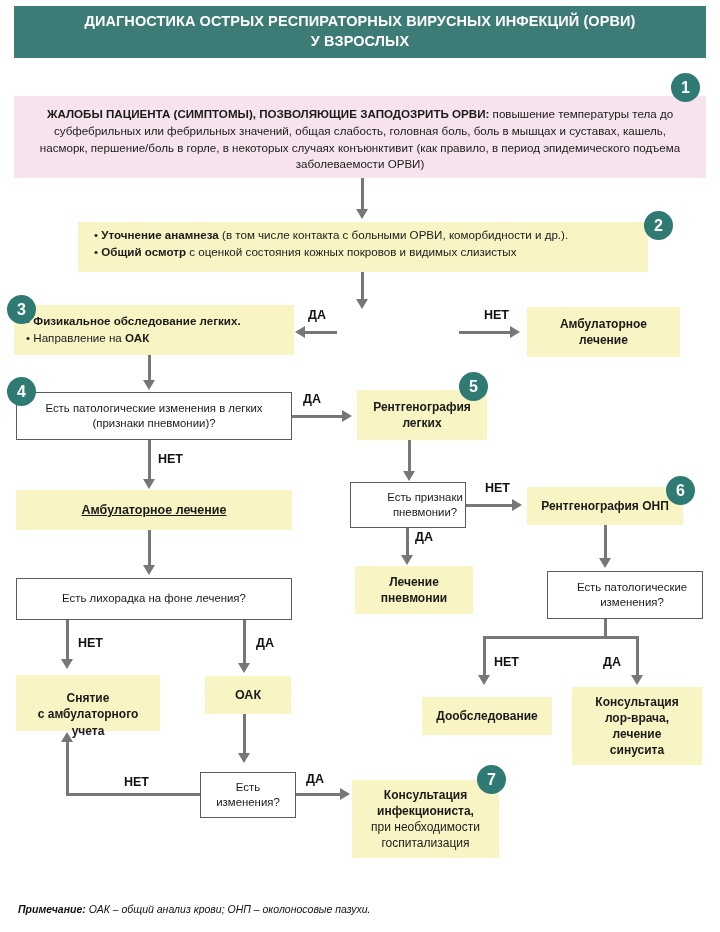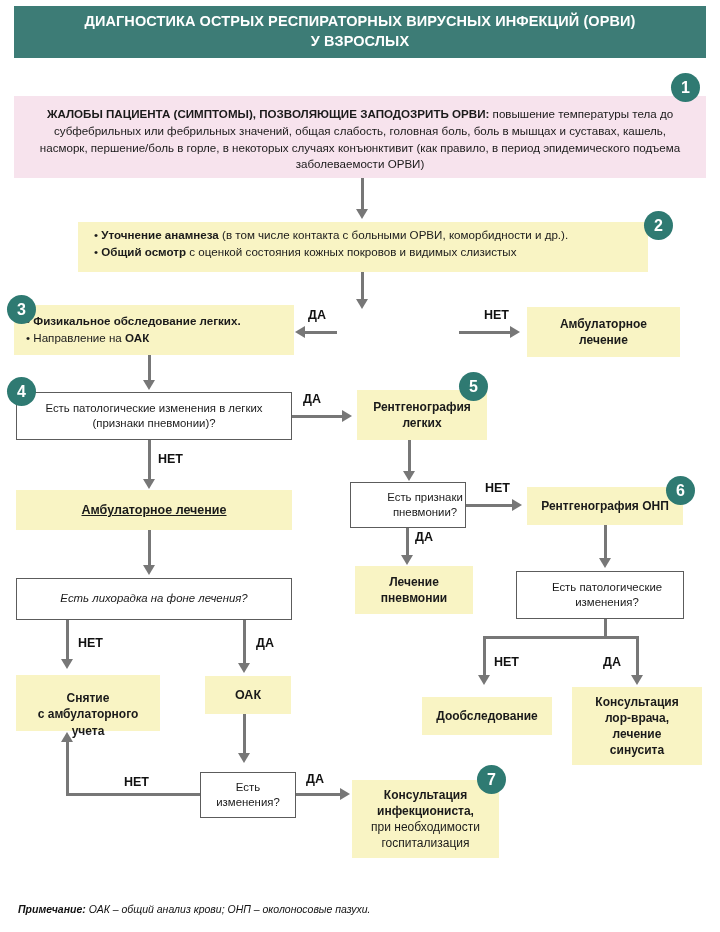--- a/index.html
+++ b/index.html
@@ -196,21 +196,21 @@
   <div class="ln v" style="left:604px;top:525px;height:36px;"></div>
   <div class="arrow ar-down" style="left:599px;top:558px;"></div>
 
   <div class="node yellow" style="left:355px;top:566px;width:118px;height:48px;">
     <div class="b node-txt" style="font-size:12px;">
       <span>Лечение</span><br>
       <span>пневмонии</span>
     </div>
   </div>
 
-  <div class="node white" style="left:516px;top:571px;width:168px;height:48px;padding-left:14px;">
+  <div class="node white" style="left:547px;top:571px;width:156px;height:48px;padding-left:14px;">
     <div class="node-txt" style="font-size:11.4px;">
       <span>Есть патологические</span><br>
       <span>изменения?</span>
     </div>
   </div>
 
   <div class="ln v" style="left:604px;top:619px;height:18px;"></div>
   <div class="ln h" style="left:483px;top:636px;width:156px;"></div>
   <div class="ln v" style="left:483px;top:636px;height:42px;"></div>
   <div class="arrow ar-down" style="left:478px;top:675px;"></div>
@@ -233,21 +233,21 @@
   </div>
 
   <div class="node yellow" style="left:16px;top:490px;width:276px;height:40px;">
     <span class="b node-txt" style="font-size:12.5px;text-decoration:underline;">Амбулаторное лечение</span>
   </div>
 
   <div class="ln v" style="left:148px;top:530px;height:38px;"></div>
   <div class="arrow ar-down" style="left:143px;top:565px;"></div>
 
   <div class="node white" style="left:16px;top:578px;width:276px;height:42px;">
-    <span class="node-txt" style="font-size:11.4px;font-style:italic;">Есть лихорадка на фоне лечения?</span>
+    <span class="node-txt" style="font-size:11.4px;">Есть лихорадка на фоне лечения?</span>
   </div>
 
   <div class="ln v" style="left:66px;top:620px;height:42px;"></div>
   <div class="arrow ar-down" style="left:61px;top:659px;"></div>
   <div class="elabel" style="left:78px;top:636px;">НЕТ</div>
 
   <div class="ln v" style="left:243px;top:620px;height:46px;"></div>
   <div class="arrow ar-down" style="left:238px;top:663px;"></div>
   <div class="elabel" style="left:256px;top:636px;">ДА</div>
 

